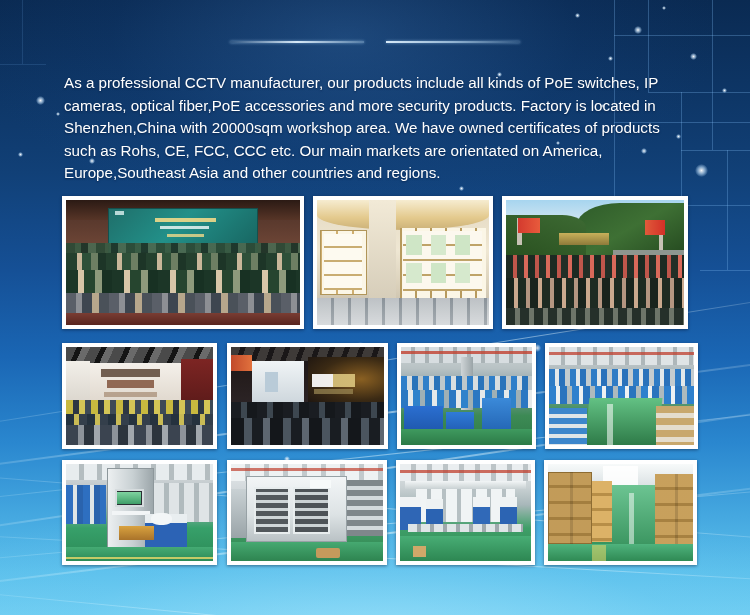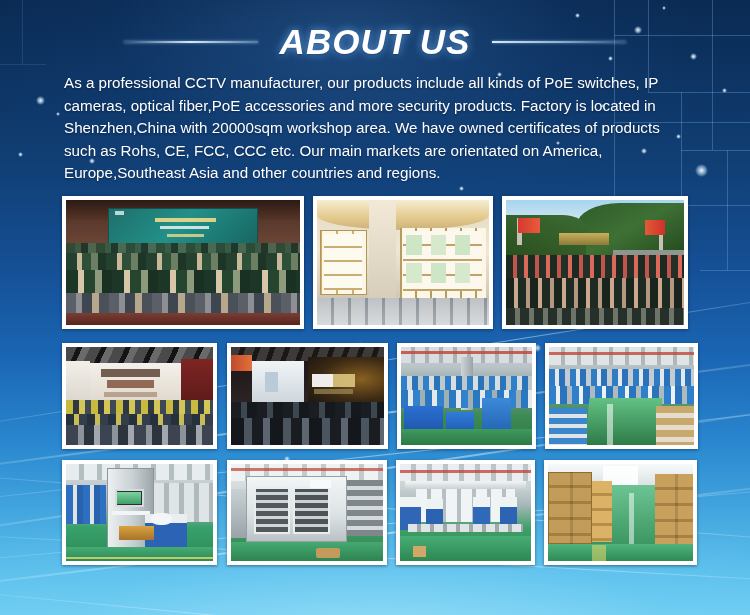--- a/index.html
+++ b/index.html
@@ -204,21 +204,20 @@
     <i style="left:722px; top:88px;  width:5px;  height:5px;"></i>
     <i style="left:695px; top:164px; width:13px; height:13px;"></i>
     <i style="left:459px; top:186px; width:5px;  height:5px;"></i>
     <i style="left:355px; top:342px; width:11px; height:11px;"></i>
     <i style="left:533px; top:344px; width:8px;  height:8px;"></i>
     <i style="left:284px; top:456px; width:6px;  height:6px;"></i>
   </div>
 
   <div class="header">
     <span class="rule left"></span>
-    <span class="title">ABOUT  US</span>
     <span class="rule right"></span>
   </div>
 
   <p class="intro">As a professional CCTV manufacturer, our products include all kinds of PoE switches, IP cameras, optical fiber,PoE accessories and more security products. Factory is located in Shenzhen,China with 20000sqm workshop area. We have owned certificates of products such as Rohs, CE, FCC, CCC etc.  Our main markets are orientated on America, Europe,Southeast Asia and other countries and regions.</p>
 
   <div class="gallery">
 
     <div class="row r1">
 
       <div class="photo" style="width:242px; height:133px; margin-right:9px;">

